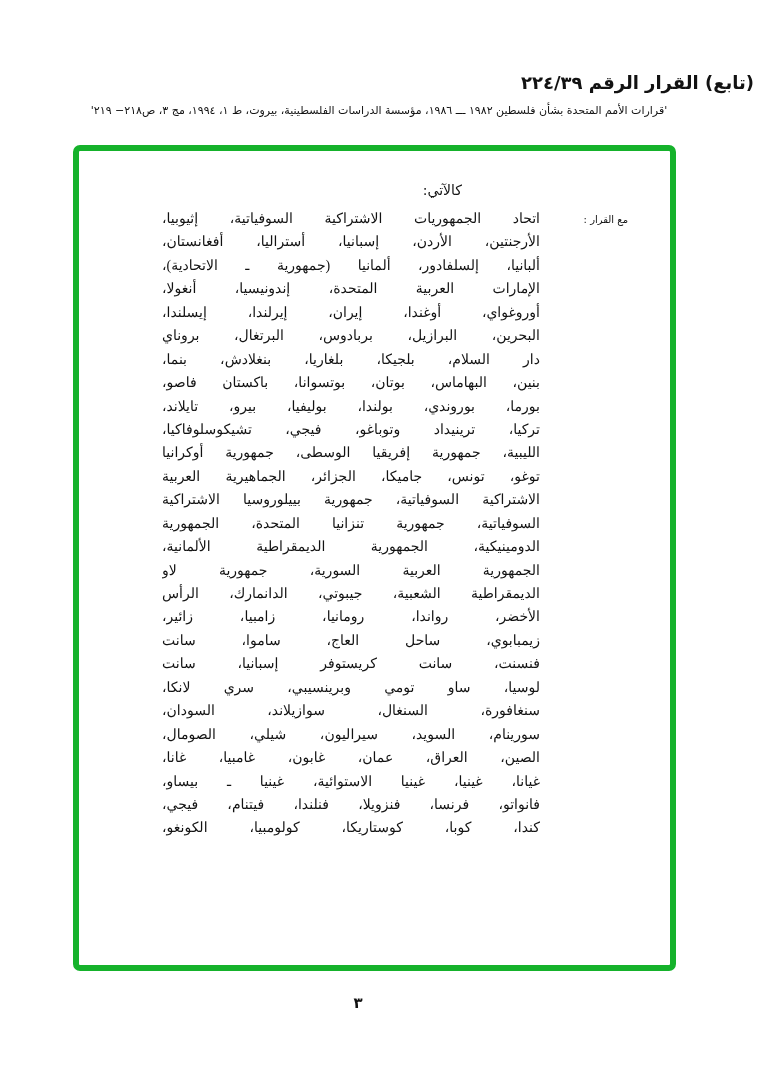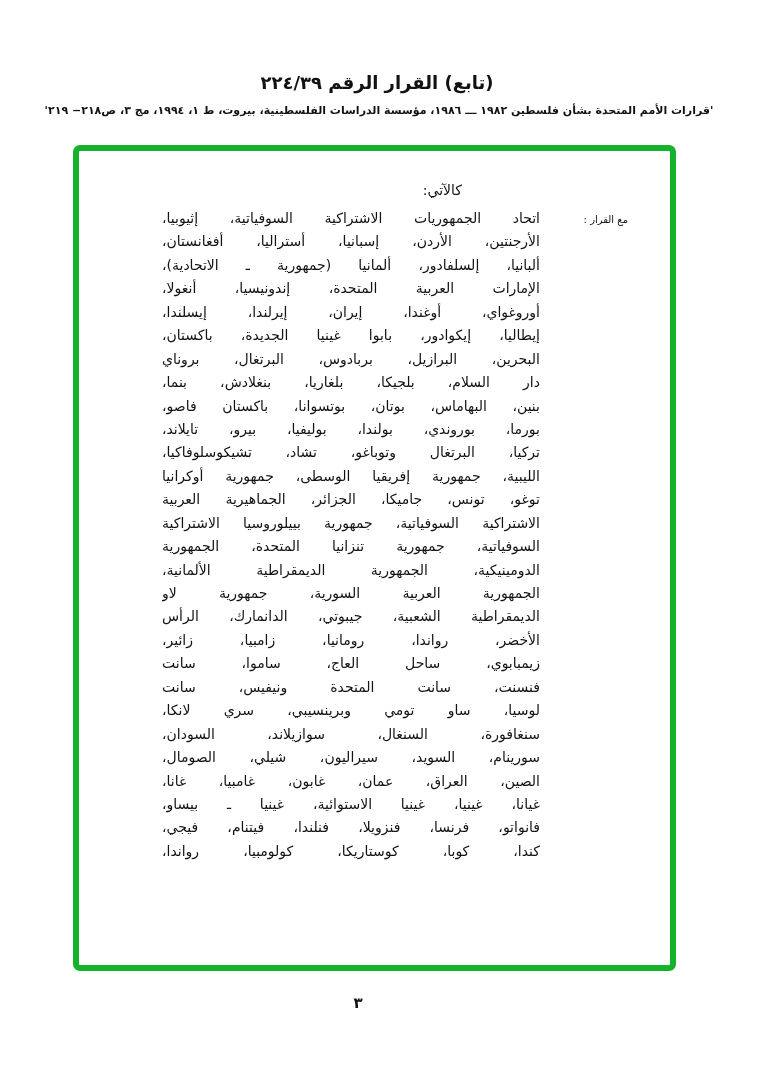--- a/index.html
+++ b/index.html
@@ -4,27 +4,27 @@
 <style>
   html,body{margin:0;padding:0;}
   body{
     width:758px;height:1078px;background:#ffffff;
     font-family:"DejaVu Sans",sans-serif;color:#121212;
     position:relative;overflow:hidden;
   }
   .page{position:absolute;inset:0;width:758px;height:1078px;background:#fff;}
   .doc-title{
     position:absolute;top:72px;left:0;right:4px;
-    text-align:center;direction:rtl;
+    direction:rtl;
     font-size:18px;font-weight:bold;letter-spacing:0;
   }
   .doc-source{
     position:absolute;top:104px;left:0;right:0;
     text-align:center;direction:rtl;
-    font-size:11px;font-weight:bold;
+    font-size:11px;font-weight:normal;
   }
   .green-box{
     position:absolute;left:73px;top:145px;
     width:603px;height:826px;box-sizing:border-box;
     border:6px solid #15b22b;border-radius:7px;
     background:transparent;
   }
   .intro-line{
     position:absolute;top:180px;right:296px;
     direction:rtl;font-size:14px;line-height:20px;margin-left:40px;
@@ -35,21 +35,21 @@
     white-space:nowrap;
   }
   .country-lines{
     position:absolute;top:207px;left:162px;width:378px;
     direction:rtl;font-size:14px;
   }
   .country-line{
     height:23.45px;line-height:23.45px;
     text-align:justify;text-align-last:justify;
     -moz-text-align-last:justify;
-    overflow:hidden;white-space:normal;
+    overflow:hidden;white-space:normal;font-family:Liberation Serif, serif;
   }
   .page-number{
     position:absolute;top:994px;left:340px;width:36px;
     text-align:center;font-size:15px;font-weight:bold;direction:rtl;
   }
 </style>
 </head>
 <body>
 
 <div class="page">
@@ -63,40 +63,39 @@
   <div class="intro-line">كالآتي:</div>
 
   <div class="vote-label">مع القرار :</div>
 
   <div class="country-lines" id="country-lines">
       <div class="country-line">اتحاد الجمهوريات الاشتراكية السوفياتية، إثيوبيا،</div>
       <div class="country-line">الأرجنتين، الأردن، إسبانيا، أستراليا، أفغانستان،</div>
       <div class="country-line">ألبانيا، إلسلفادور، ألمانيا (جمهورية ـ الاتحادية)،</div>
       <div class="country-line">الإمارات العربية المتحدة، إندونيسيا، أنغولا،</div>
       <div class="country-line">أوروغواي، أوغندا، إيران، إيرلندا، إيسلندا،</div>
-      <div class="country-line">إيطاليا، إيكوادور، بابوا غينيا الجديدة، باكستان،</div>
       <div class="country-line">البحرين، البرازيل، بربادوس، البرتغال، بروناي</div>
       <div class="country-line">دار السلام، بلجيكا، بلغاريا، بنغلادش، بنما،</div>
       <div class="country-line">بنين، البهاماس، بوتان، بوتسوانا، باكستان فاصو،</div>
       <div class="country-line">بورما، بوروندي، بولندا، بوليفيا، بيرو، تايلاند،</div>
-      <div class="country-line">تركيا، البرتغال وتوباغو، تشاد، تشيكوسلوفاكيا،</div>
+      <div class="country-line">تركيا، ترينيداد وتوباغو، فيجي، تشيكوسلوفاكيا،</div>
       <div class="country-line">الليبية، جمهورية إفريقيا الوسطى، جمهورية أوكرانيا</div>
       <div class="country-line">توغو، تونس، جاميكا، الجزائر، الجماهيرية العربية</div>
       <div class="country-line">الاشتراكية السوفياتية، جمهورية بييلوروسيا الاشتراكية</div>
       <div class="country-line">السوفياتية، جمهورية تنزانيا المتحدة، الجمهورية</div>
       <div class="country-line">الدومينيكية، الجمهورية الديمقراطية الألمانية،</div>
       <div class="country-line">الجمهورية العربية السورية، جمهورية لاو</div>
       <div class="country-line">الديمقراطية الشعبية، جيبوتي، الدانمارك، الرأس</div>
       <div class="country-line">الأخضر، رواندا، رومانيا، زامبيا، زائير،</div>
       <div class="country-line">زيمبابوي، ساحل العاج، ساموا، سانت</div>
-      <div class="country-line">فنسنت، سانت المتحدة ونيفيس، سانت</div>
+      <div class="country-line">فنسنت، سانت كريستوفر إسبانيا، سانت</div>
       <div class="country-line">لوسيا، ساو تومي وبرينسيبي، سري لانكا،</div>
       <div class="country-line">سنغافورة، السنغال، سوازيلاند، السودان،</div>
       <div class="country-line">سورينام، السويد، سيراليون، شيلي، الصومال،</div>
       <div class="country-line">الصين، العراق، عمان، غابون، غامبيا، غانا،</div>
       <div class="country-line">غيانا، غينيا، غينيا الاستوائية، غينيا ـ بيساو،</div>
       <div class="country-line">فانواتو، فرنسا، فنزويلا، فنلندا، فيتنام، فيجي،</div>
-      <div class="country-line">كندا، كوبا، كوستاريكا، كولومبيا، رواندا،</div>
+      <div class="country-line">كندا، كوبا، كوستاريكا، كولومبيا، الكونغو،</div>
     </div>
 
   <div class="page-number">٣</div>
 
 </div>
 
 </body></html>

